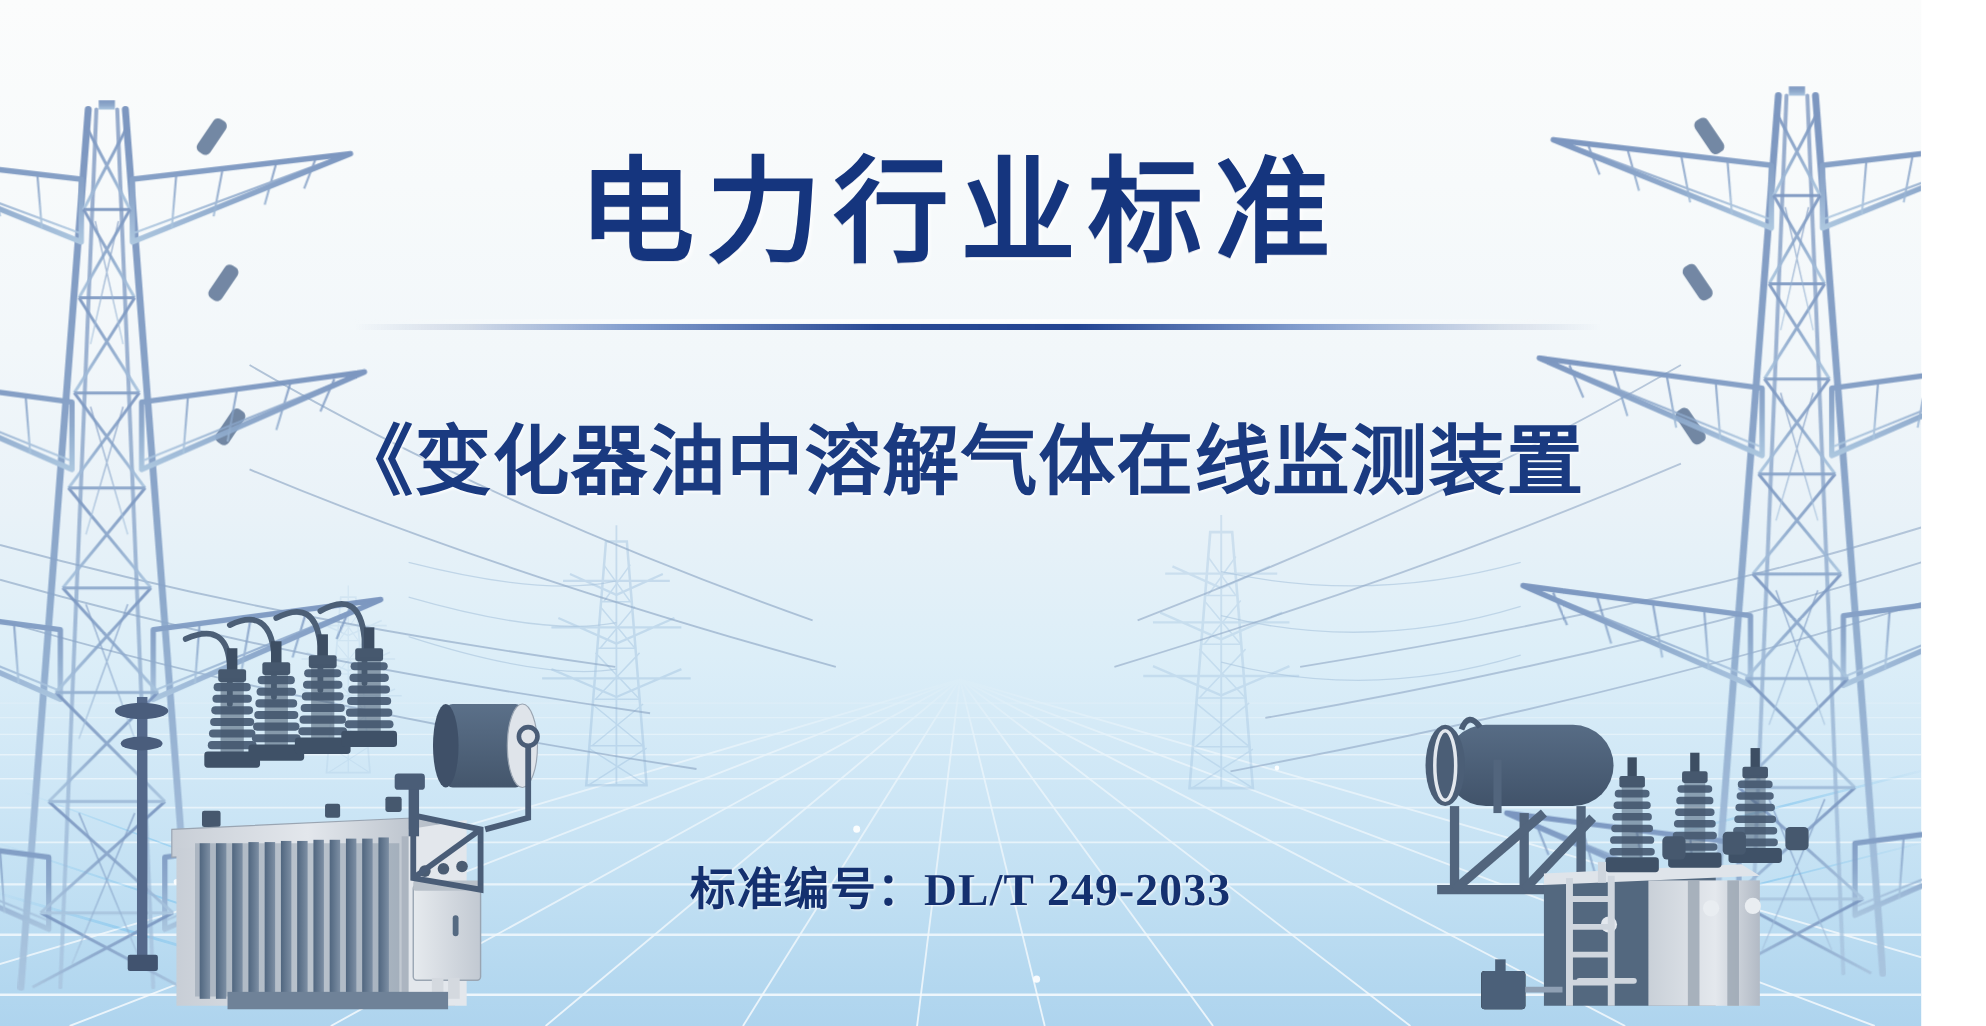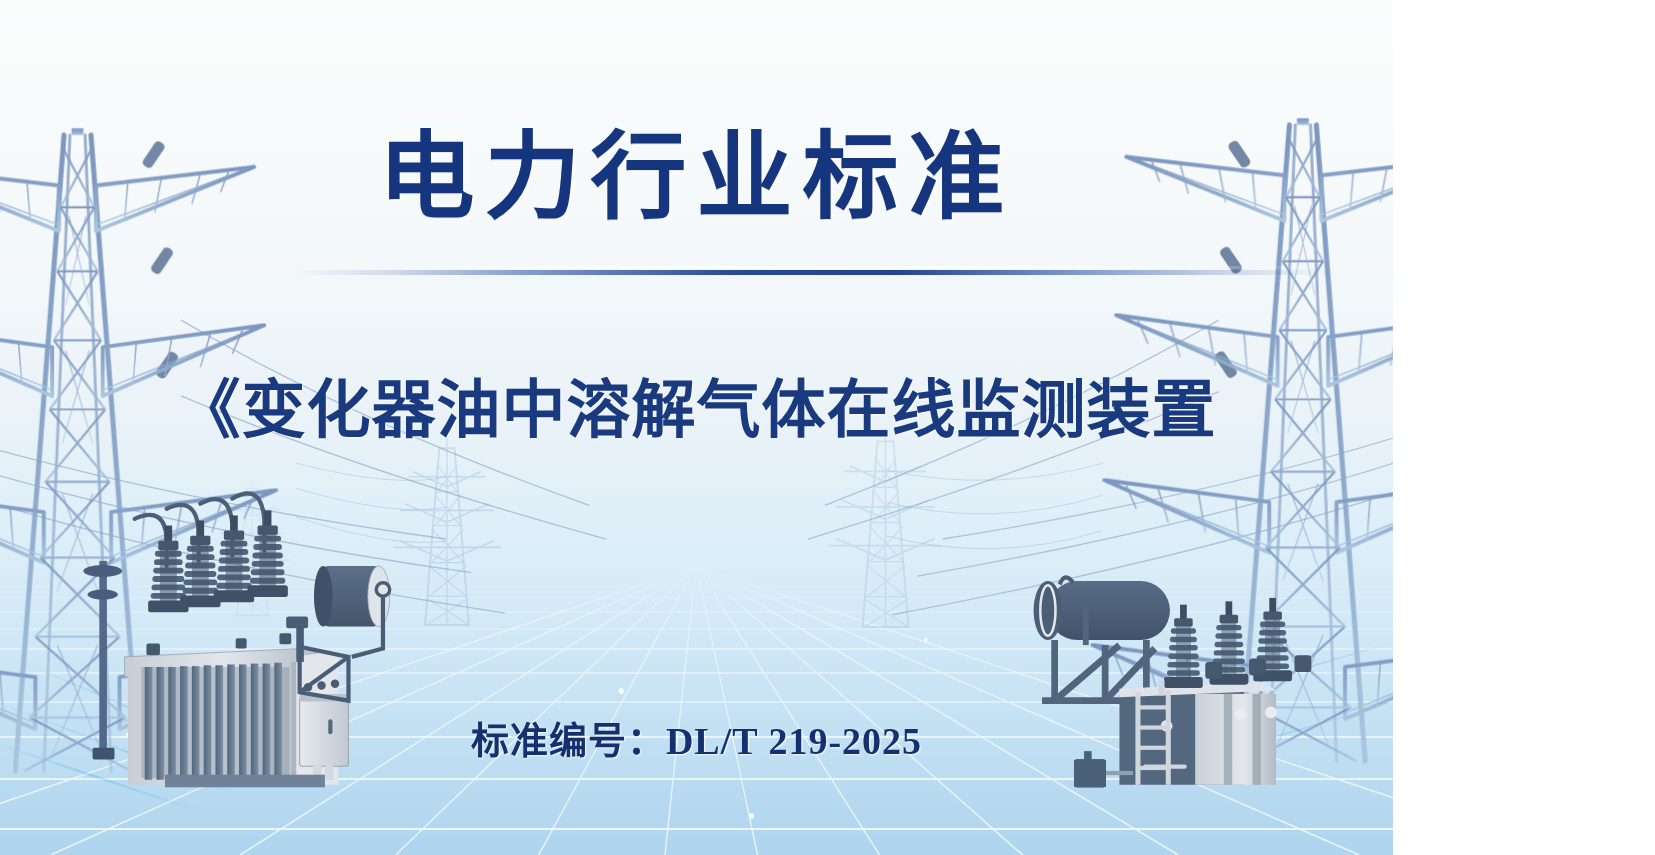--- a/index.html
+++ b/index.html
@@ -3,21 +3,21 @@
 <meta charset="utf-8">
 <title>电力行业标准</title>
 <style>
   html, body {
     margin: 0;
     padding: 0;
     background: #ffffff;
   }
   #slide {
     position: relative;
-    width: 1393px;
+    width: 1601px;
     height: 855px;
     overflow: hidden;
     font-family: "Liberation Serif", "DejaVu Serif", serif;
     background: linear-gradient(180deg,
         #fbfcfc 0%,
         #f7fafb 18%,
         #f2f7fa 34%,
         #e9f2f8 50%,
         #dceef8 64%,
         #cfe7f6 76%,
@@ -94,21 +94,20 @@
     top: 342px;
     transform: translateX(-50%);
     width: 1120px;
     text-align: center;
     font-size: 64px;
     line-height: 1.38;
     font-weight: 700;
     letter-spacing: 1px;
     color: #1a3a80;
     text-shadow: 1px 1px 2px rgba(255,255,255,0.8);
-    margin-top: 25px;
   }
   .sub-title .ln { display: block; white-space: nowrap; }
   .std-no {
     position: absolute;
     left: 50%;
     top: 710px;
     transform: translateX(-50%);
     font-size: 38px;
     font-weight: 700;
     letter-spacing: 1px;
@@ -578,16 +577,16 @@
   <div class="content">
     <div class="main-title">电力行业标准</div>
 
     <div class="title-rule-glow"></div>
     <div class="title-rule"></div>
 
     <div class="sub-title">
       <span class="ln">《变化器油中溶解气体在线监测装置</span>
     </div>
 
-    <div class="std-no">标准编号：DL/T 219-2025</div>
+    <div class="std-no">标准编号：DL/T 249-2033</div>
   </div>
 
 </div>
 
 </body></html>

